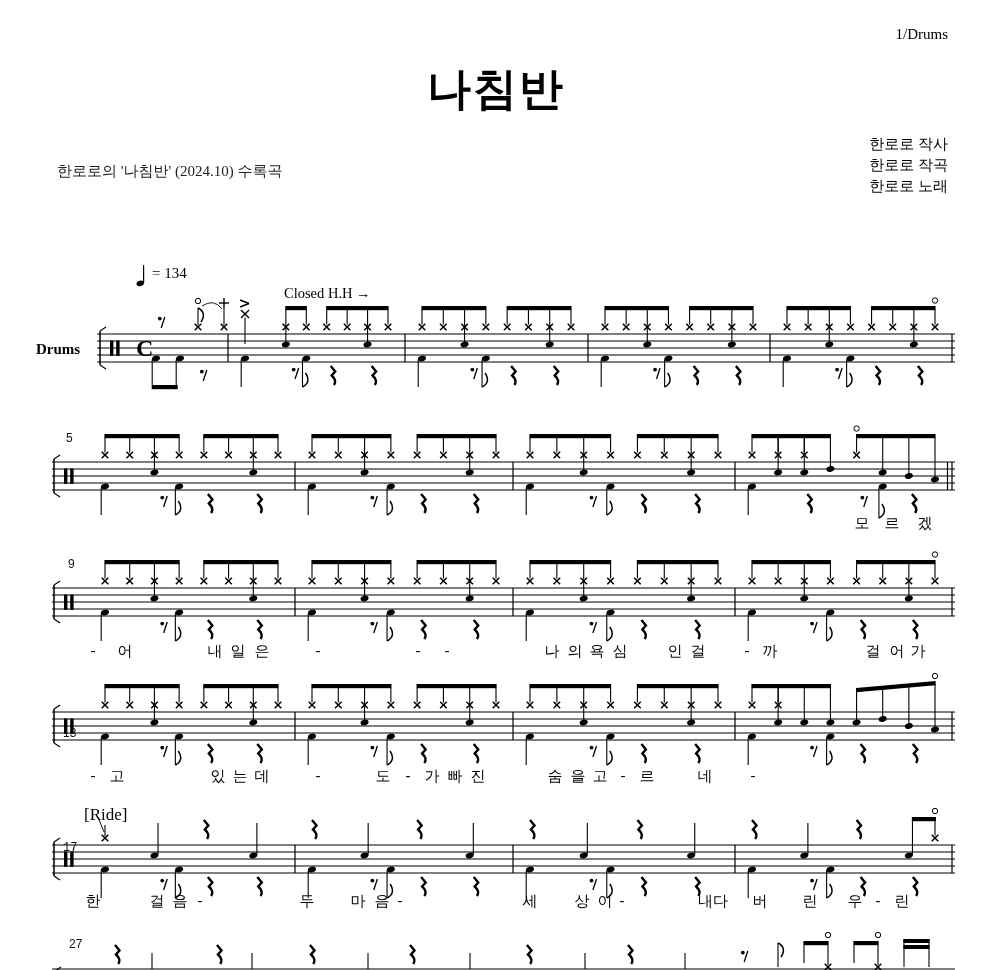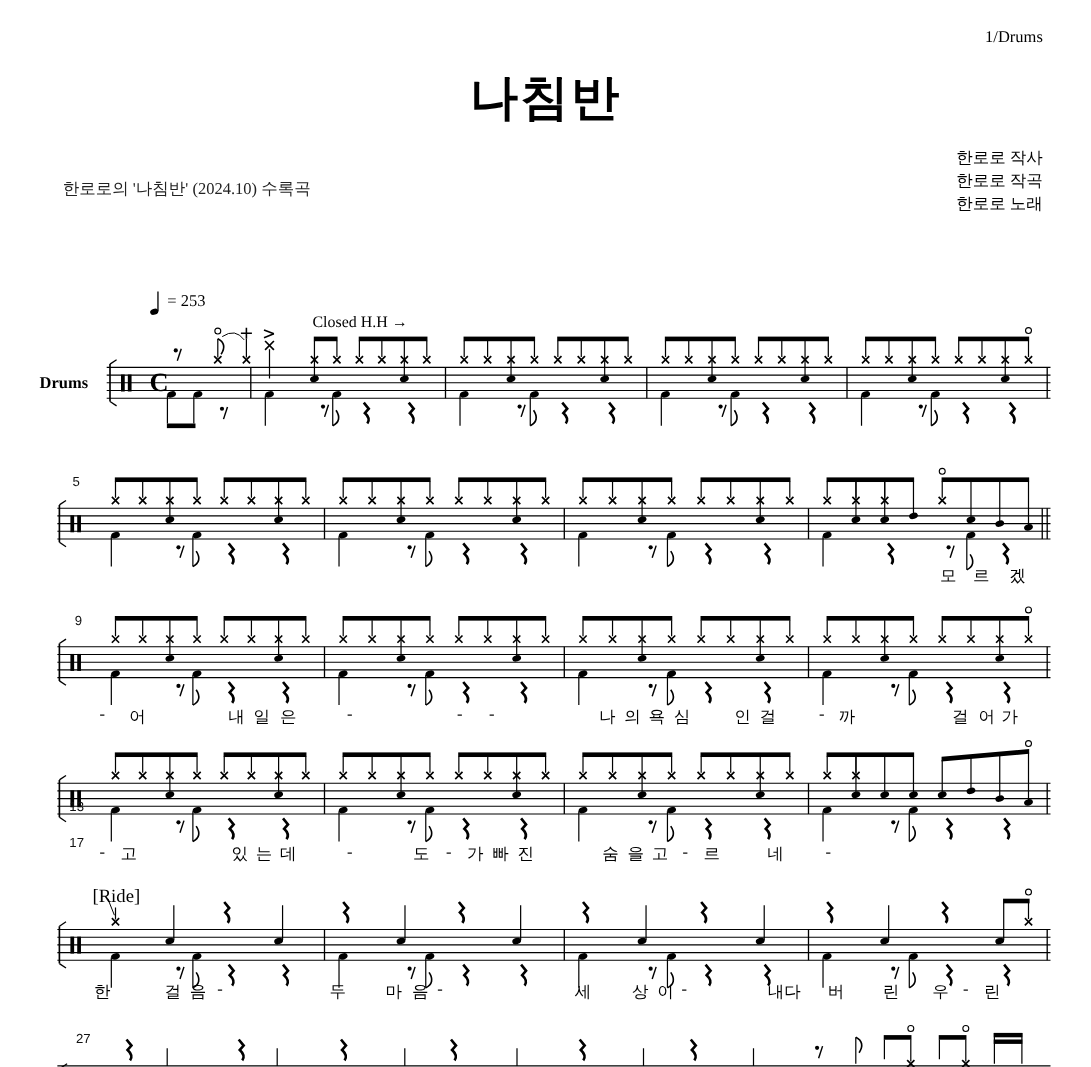--- a/index.html
+++ b/index.html
@@ -30,21 +30,21 @@
 <div class="abs subtitle">한로로의 '나침반' (2024.10) 수록곡</div>
 <div class="abs credits">
   <div>한로로 작사</div>
   <div>한로로 작곡</div>
   <div>한로로 노래</div>
 </div>
 <div class="abs tempo">
   <svg width="12" height="26">
     <ellipse cx="4.2" cy="21.4" rx="3.8" ry="2.7" transform="rotate(-18 4.2 21.4)" fill="#000"></ellipse>
     <line x1="7.6" y1="3" x2="7.6" y2="21" stroke="#000" stroke-width="1.2"></line>
-  </svg><span>= 253</span>
+  </svg><span>= 134</span>
 </div>
 <div class="abs instrument">Drums</div>
 <div class="abs ann-hh">Closed H.H →</div>
 <div class="abs ann-ride">[Ride]</div>
 
 <div id="score">
     <div class="system" style="top: 294px;"><svg width="905" height="122">
         <line x1="45" y1="40" x2="903" y2="40" stroke="#000" stroke-width="1"></line>
         <line x1="45" y1="47" x2="903" y2="47" stroke="#000" stroke-width="1"></line>
         <line x1="45" y1="54" x2="903" y2="54" stroke="#000" stroke-width="1"></line>
@@ -880,21 +880,21 @@
 <span class="lyric" style="left: 432px; top: 767px;">가</span>
 <span class="lyric" style="left: 455px; top: 767px;">빠</span>
 <span class="lyric" style="left: 478px; top: 767px;">진</span>
 <span class="lyric" style="left: 555px; top: 767px;">숨</span>
 <span class="lyric" style="left: 578px; top: 767px;">을</span>
 <span class="lyric" style="left: 600px; top: 767px;">고</span>
 <span class="lyric" style="left: 623px; top: 767px;">-</span>
 <span class="lyric" style="left: 647px; top: 767px;">르</span>
 <span class="lyric" style="left: 705px; top: 767px;">네</span>
 <span class="lyric" style="left: 753px; top: 767px;">-</span>
-<span class="measure-number" style="left: 63px; top: 759px;">17</span>
+<span class="measure-number" style="left: 63px; top: 841px; font-family: Liberation Mono, monospace;">17</span>
 <span class="lyric" style="left: 93px; top: 892px;">한</span>
 <span class="lyric" style="left: 157px; top: 892px;">걸</span>
 <span class="lyric" style="left: 180px; top: 892px;">음</span>
 <span class="lyric" style="left: 200px; top: 892px;">-</span>
 <span class="lyric" style="left: 307px; top: 892px;">두</span>
 <span class="lyric" style="left: 358px; top: 892px;">마</span>
 <span class="lyric" style="left: 382px; top: 892px;">음</span>
 <span class="lyric" style="left: 400px; top: 892px;">-</span>
 <span class="lyric" style="left: 530px; top: 892px;">세</span>
 <span class="lyric" style="left: 582px; top: 892px;">상</span>

